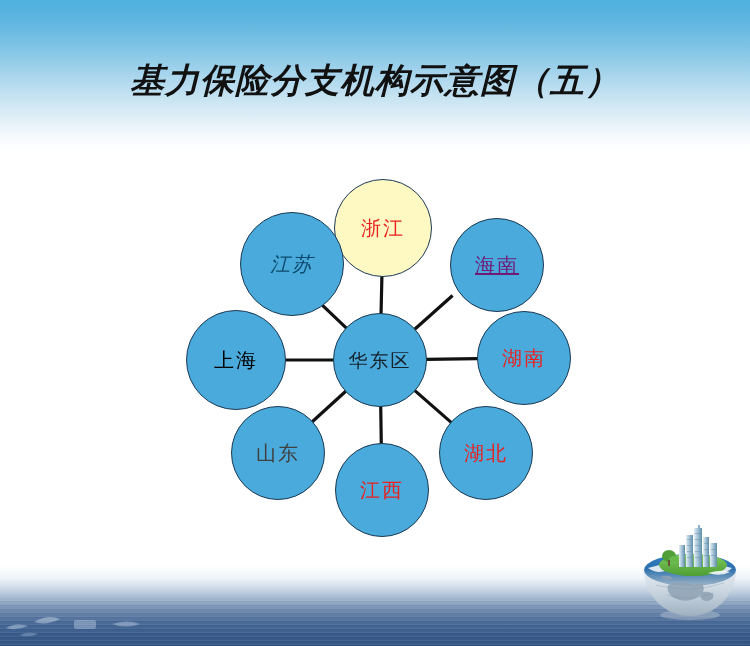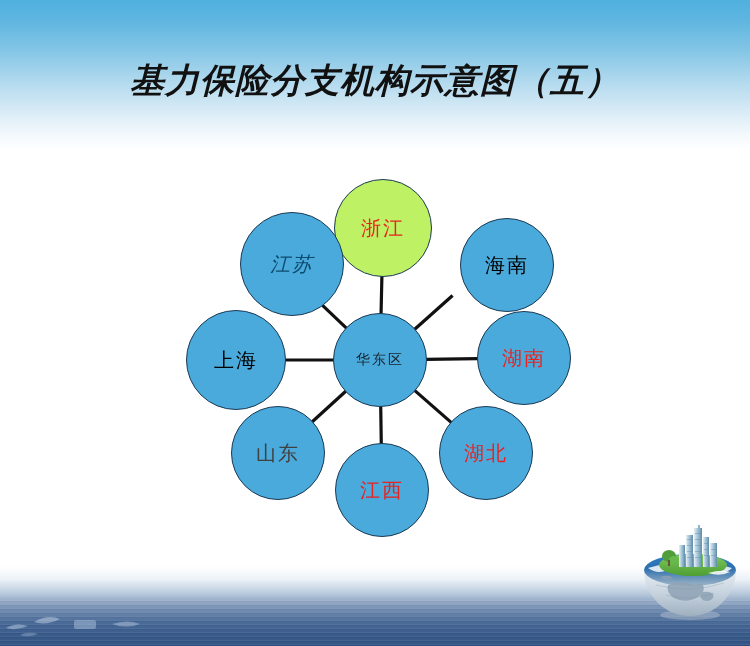--- a/index.html
+++ b/index.html
@@ -113,21 +113,21 @@
     align-items: center;
     justify-content: center;
     text-align: center;
     font-family: "Liberation Serif", "DejaVu Serif", serif;
     font-size: 19px;
     letter-spacing: 2px;
     line-height: 1;
     user-select: none;
   }
   .node.hub {
-    font-size: 14px;
+    font-size: 19px;
     letter-spacing: 2px;
     color: #16222b;
   }
   .node.leaf {
     font-size: 20px;
     font-weight: normal;
   }
 
   
   .globe {
@@ -170,22 +170,22 @@
         <line x1="414.5780819533348" y1="390.33737378924656" x2="451.4219180466652" y2="422.66262621075344" stroke="#111111" stroke-width="3.2" stroke-linecap="butt"></line>
         <line x1="380.7076085719874" y1="405.99455717917994" x2="381.2923914280126" y2="444.00544282082006" stroke="#111111" stroke-width="3.2" stroke-linecap="butt"></line>
         <line x1="346.00803117998686" y1="390.9926774535414" x2="311.99196882001314" y2="422.0073225464586" stroke="#111111" stroke-width="3.2" stroke-linecap="butt"></line>
         <line x1="334" y1="360" x2="285" y2="360" stroke="#111111" stroke-width="3.2" stroke-linecap="butt"></line>
         <line x1="346.6582692419883" y1="328.30884997258295" x2="315.9658319273608" y2="299.13584024778845" stroke="#111111" stroke-width="3.2" stroke-linecap="butt"></line>
       </g>
   </svg>
 
   <div id="nodes-layer">
       <div class="node hub" style="left: 333px; top: 313px; width: 94px; height: 94px; background: rgb(74, 170, 219); border-color: rgb(27, 58, 85); color: rgb(22, 34, 43);">华东区</div>
-      <div class="node leaf" style="left: 334px; top: 179px; width: 98px; height: 98px; background: #bef264; border-color: rgb(27, 58, 85); color: rgb(232, 34, 31);">浙江</div>
-      <div class="node leaf" style="left: 460px; top: 218px; width: 94px; height: 94px; background: rgb(74, 170, 219); border-color: rgb(27, 58, 85); color: #000000;">海南</div>
+      <div class="node leaf" style="left: 334px; top: 179px; width: 98px; height: 98px; background: #fef9c3; border-color: rgb(27, 58, 85); color: rgb(232, 34, 31);">浙江</div>
+      <div class="node leaf" style="left: 450px; top: 218px; width: 94px; height: 94px; background: rgb(74, 170, 219); border-color: rgb(27, 58, 85); color: #701a75; text-decoration: underline;">海南</div>
       <div class="node leaf" style="left: 477px; top: 311px; width: 94px; height: 94px; background: rgb(74, 170, 219); border-color: rgb(27, 58, 85); color: rgb(232, 34, 31);">湖南</div>
       <div class="node leaf" style="left: 439px; top: 406px; width: 94px; height: 94px; background: rgb(74, 170, 219); border-color: rgb(27, 58, 85); color: rgb(232, 34, 31);">湖北</div>
       <div class="node leaf" style="left: 335px; top: 443px; width: 94px; height: 94px; background: rgb(74, 170, 219); border-color: rgb(27, 58, 85); color: rgb(232, 34, 31);">江西</div>
       <div class="node leaf" style="left: 231px; top: 406px; width: 94px; height: 94px; background: rgb(74, 170, 219); border-color: rgb(27, 58, 85); color: #404040;">山东</div>
       <div class="node leaf" style="left: 186px; top: 310px; width: 100px; height: 100px; background: rgb(74, 170, 219); border-color: rgb(27, 58, 85); color: #000000;">上海</div>
       <div class="node leaf" style="left: 240px; top: 212px; width: 104px; height: 104px; background: rgb(74, 170, 219); border-color: rgb(27, 58, 85); color: #0c4a6e; font-style: italic;">江苏</div>
     </div>
 
   <div class="sea"></div>
   <div class="sea-ripples"></div>

